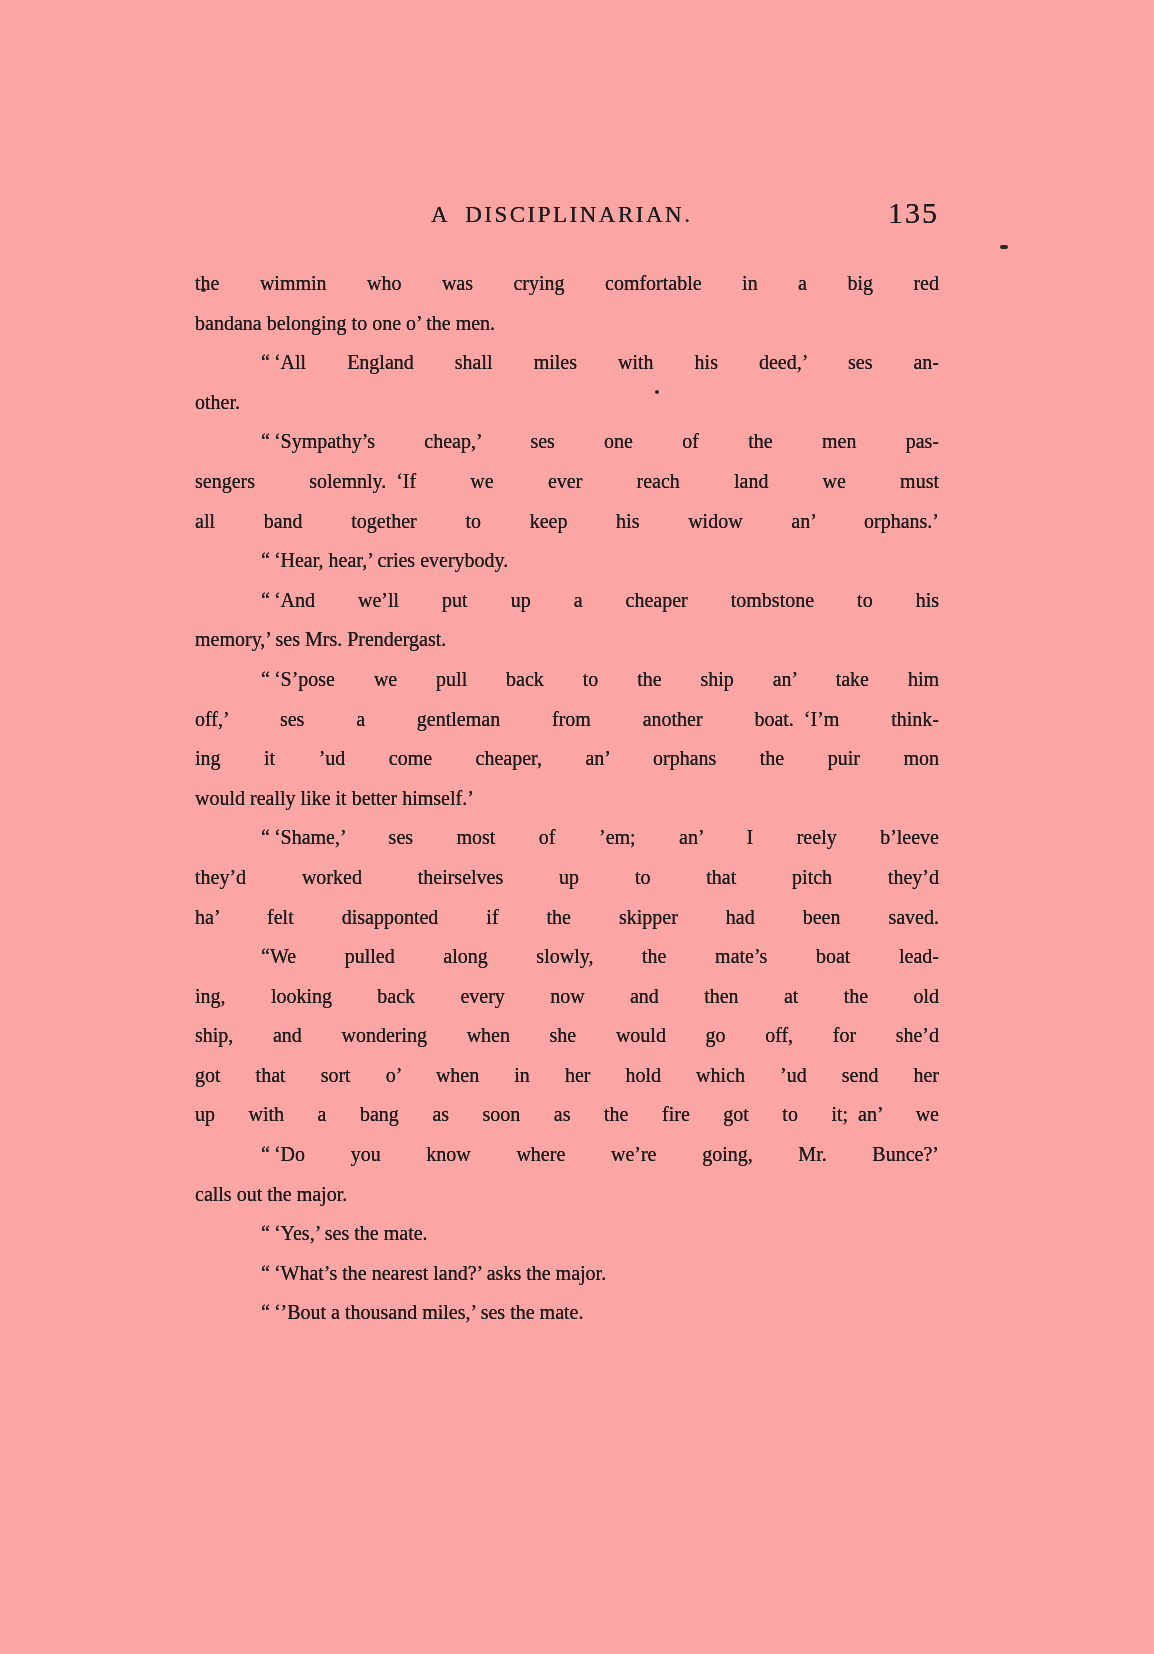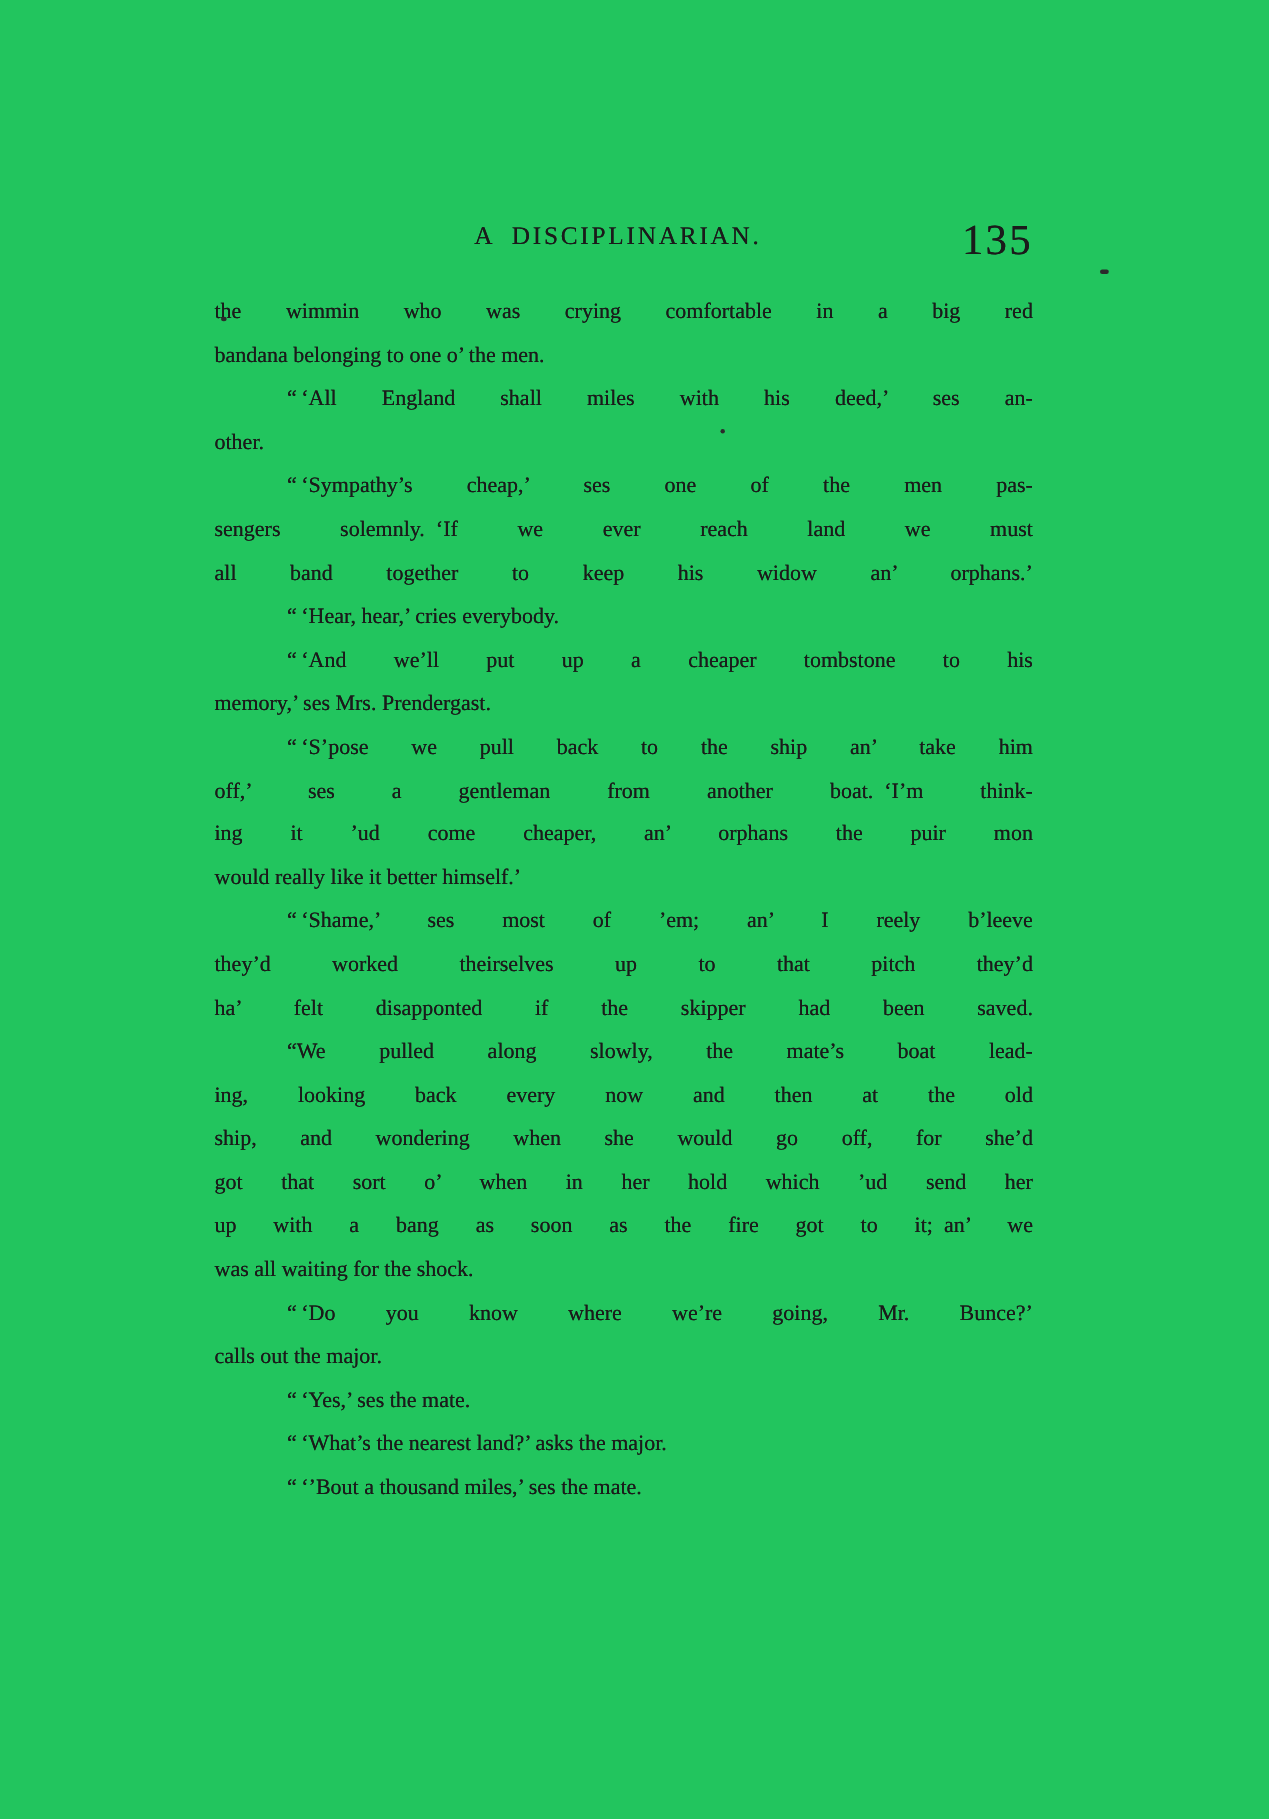--- a/index.html
+++ b/index.html
@@ -1,21 +1,21 @@
 <!DOCTYPE html>
 <html><head>
 <meta charset="utf-8">
 <title>A DISCIPLINARIAN.</title>
 <style>
   html, body { margin: 0; padding: 0; background: #ffffff; }
   .page {
     position: relative;
     width: 1154px;
     height: 1654px;
-    background: #22c55e;
+    background: #fca5a5;
     overflow: hidden;
     font-family: "Liberation Serif", "DejaVu Serif", serif;
     color: #1b1b1b;
   }
   
   .running-header {
     position: absolute;
     top: 198px;
     left: 195px;
     width: 744px;
@@ -29,21 +29,21 @@
     font-size: 23px;
     letter-spacing: 2.5px;
     word-spacing: 8px;
     white-space: nowrap;
     text-shadow: 0 0 0.5px #1b1b1b;
   }
   .page-number {
     position: absolute;
     right: 0;
     top: -2px;
-    font-size: 39px;
+    font-size: 30px;
     letter-spacing: 2px;
     text-shadow: 0 0 0.5px #1b1b1b;
   }
   
   .body-text {
     position: absolute;
     top: 264px;
     left: 195px;
     width: 744px;
     font-size: 20px;
@@ -97,21 +97,20 @@
       <div class="line fill">ing it ’ud come cheaper, an’ orphans the puir mon</div>
       <div class="line">would really like it better himself.’</div>
       <div class="line indent fill">“ ‘Shame,’ ses most of ’em; an’ I reely b’leeve</div>
       <div class="line fill">they’d worked theirselves up to that pitch they’d</div>
       <div class="line fill">ha’ felt disapponted if the skipper had been saved.</div>
       <div class="line indent fill">“We pulled along slowly, the mate’s boat lead-</div>
       <div class="line fill">ing, looking back every now and then at the old</div>
       <div class="line fill">ship, and wondering when she would go off, for she’d</div>
       <div class="line fill">got that sort o’ when in her hold which ’ud send her</div>
       <div class="line fill">up with a bang as soon as the fire got to it; an’ we</div>
-      <div class="line">was all waiting for the shock.</div>
       <div class="line indent fill">“ ‘Do you know where we’re going, Mr. Bunce?’</div>
       <div class="line">calls out the major.</div>
       <div class="line indent">“ ‘Yes,’ ses the mate.</div>
       <div class="line indent">“ ‘What’s the nearest land?’ asks the major.</div>
       <div class="line indent">“ ‘’Bout a thousand miles,’ ses the mate.</div>
     </div>
 
   <div class="speck speck-1"></div>
   <div class="speck speck-2"></div>
   <div class="speck speck-3"></div>

